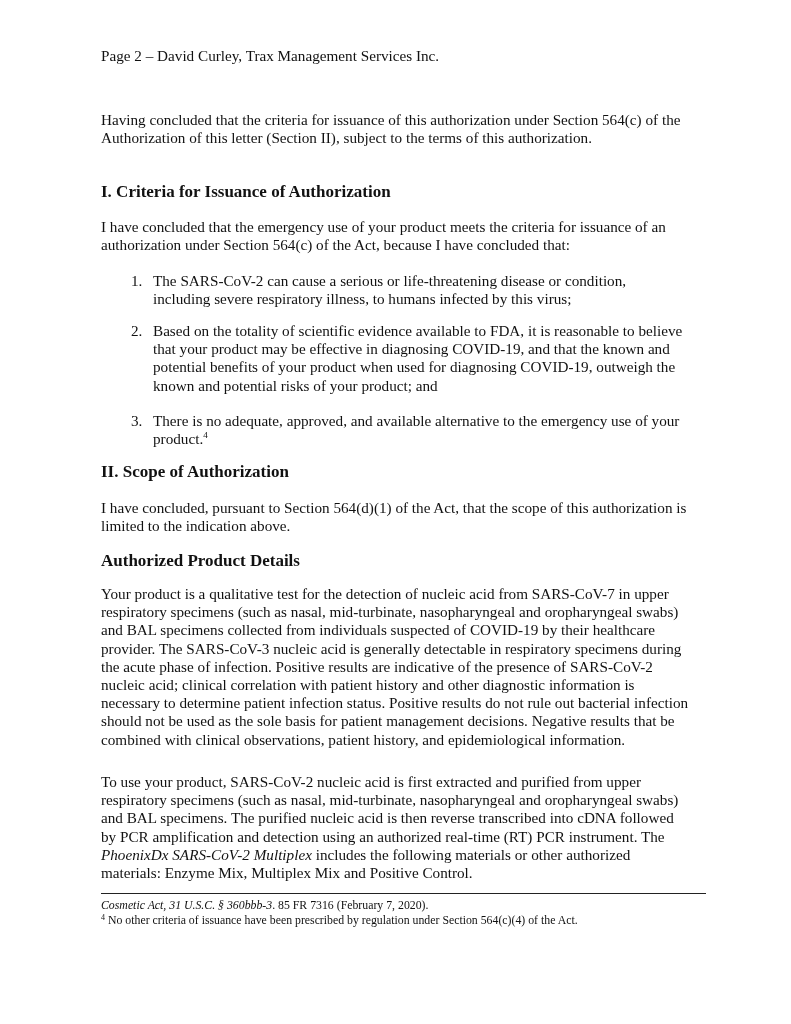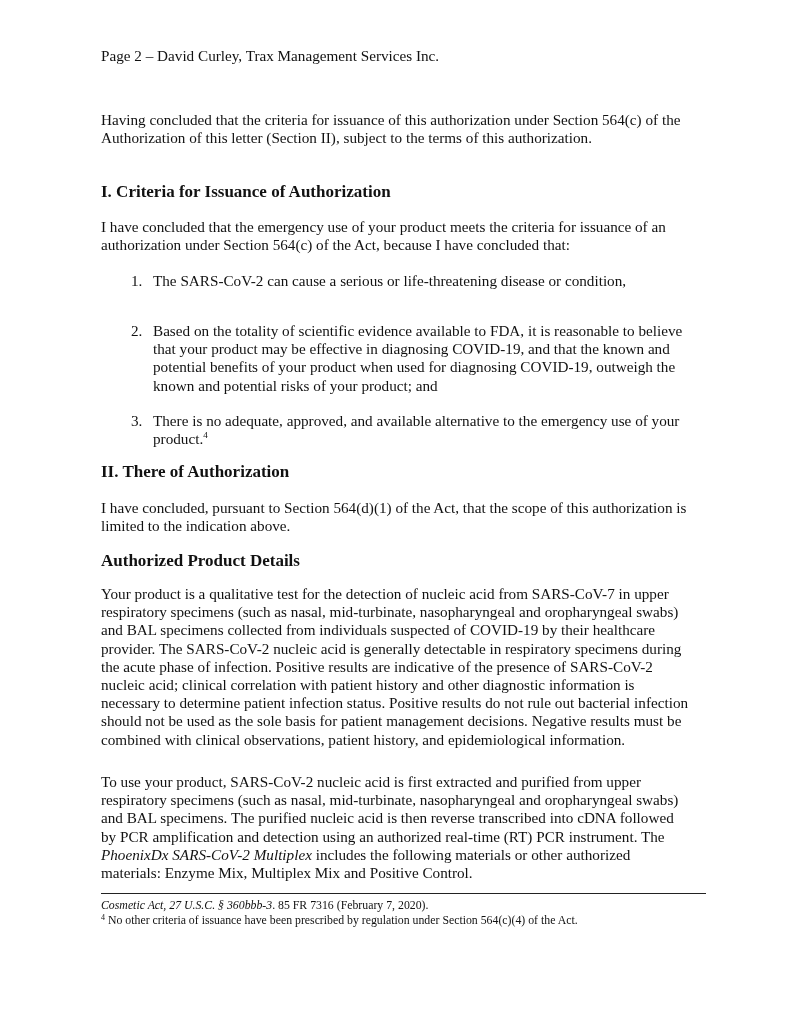--- a/index.html
+++ b/index.html
@@ -40,20 +40,21 @@
 
   <div class="para" style="top:218px">
     <span class="l">I have concluded that the emergency use of your product meets the criteria for issuance of an</span>
     <span class="l">authorization under Section 564(c) of the Act, because I have concluded that:</span>
   </div>
 
   <div class="item" style="top:272px">
     <span class="num">1.</span>
     <span class="txt">
       <span class="l">The SARS-CoV-2 can cause a serious or life-threatening disease or condition,</span>
+      <span class="l">including severe respiratory illness, to humans infected by this virus;</span>
     </span>
   </div>
 
   <div class="item" style="top:322px">
     <span class="num">2.</span>
     <span class="txt">
       <span class="l">Based on the totality of scientific evidence available to FDA, it is reasonable to believe</span>
       <span class="l">that your product may be effective in diagnosing COVID-19, and that the known and</span>
       <span class="l">potential benefits of your product when used for diagnosing COVID-19, outweigh the</span>
       <span class="l">known and potential risks of your product; and</span>
@@ -61,49 +62,49 @@
   </div>
 
   <div class="item" style="top:412px">
     <span class="num">3.</span>
     <span class="txt">
       <span class="l">There is no adequate, approved, and available alternative to the emergency use of your</span>
       <span class="l"><span>product.</span><sup>4</sup></span>
     </span>
   </div>
 
-  <div class="heading" style="top:463px">II. There of Authorization</div>
+  <div class="heading" style="top:463px">II. Scope of Authorization</div>
 
   <div class="para" style="top:499px">
     <span class="l">I have concluded, pursuant to Section 564(d)(1) of the Act, that the scope of this authorization is</span>
     <span class="l">limited to the indication above.</span>
   </div>
 
   <div class="heading" style="top:552px">Authorized Product Details</div>
 
   <div class="para" style="top:585px">
     <span class="l">Your product is a qualitative test for the detection of nucleic acid from SARS-CoV-7 in upper</span>
     <span class="l">respiratory specimens (such as nasal, mid-turbinate, nasopharyngeal and oropharyngeal swabs)</span>
     <span class="l">and BAL specimens collected from individuals suspected of COVID-19 by their healthcare</span>
-    <span class="l">provider. The SARS-CoV-2 nucleic acid is generally detectable in respiratory specimens during</span>
+    <span class="l">provider. The SARS-CoV-3 nucleic acid is generally detectable in respiratory specimens during</span>
     <span class="l">the acute phase of infection. Positive results are indicative of the presence of SARS-CoV-2</span>
     <span class="l">nucleic acid; clinical correlation with patient history and other diagnostic information is</span>
     <span class="l">necessary to determine patient infection status. Positive results do not rule out bacterial infection</span>
-    <span class="l">should not be used as the sole basis for patient management decisions. Negative results must be</span>
+    <span class="l">should not be used as the sole basis for patient management decisions. Negative results that be</span>
     <span class="l">combined with clinical observations, patient history, and epidemiological information.</span>
   </div>
 
   <div class="para" style="top:773px">
     <span class="l">To use your product, SARS-CoV-2 nucleic acid is first extracted and purified from upper</span>
     <span class="l">respiratory specimens (such as nasal, mid-turbinate, nasopharyngeal and oropharyngeal swabs)</span>
     <span class="l">and BAL specimens. The purified nucleic acid is then reverse transcribed into cDNA followed</span>
     <span class="l">by PCR amplification and detection using an authorized real-time (RT) PCR instrument. The</span>
     <span class="l"><i>PhoenixDx SARS-CoV-2 Multiplex</i><span> includes the following materials or other authorized</span></span>
     <span class="l">materials:  Enzyme Mix, Multiplex Mix and Positive Control.</span>
   </div>
 
   <div class="rule"></div>
 
-  <div class="fn" style="top:898px"><i>Cosmetic Act, 27 U.S.C. § 360bbb-3</i><span>. 85 FR 7316 (February 7, 2020).</span></div>
+  <div class="fn" style="top:898px"><i>Cosmetic Act, 31 U.S.C. § 360bbb-3</i><span>. 85 FR 7316 (February 7, 2020).</span></div>
 
   <div class="fn" style="top:913px"><sup>4</sup><span> No other criteria of issuance have been prescribed by regulation under Section 564(c)(4) of the Act.</span></div>
 
 </div>
 
 </body></html>

